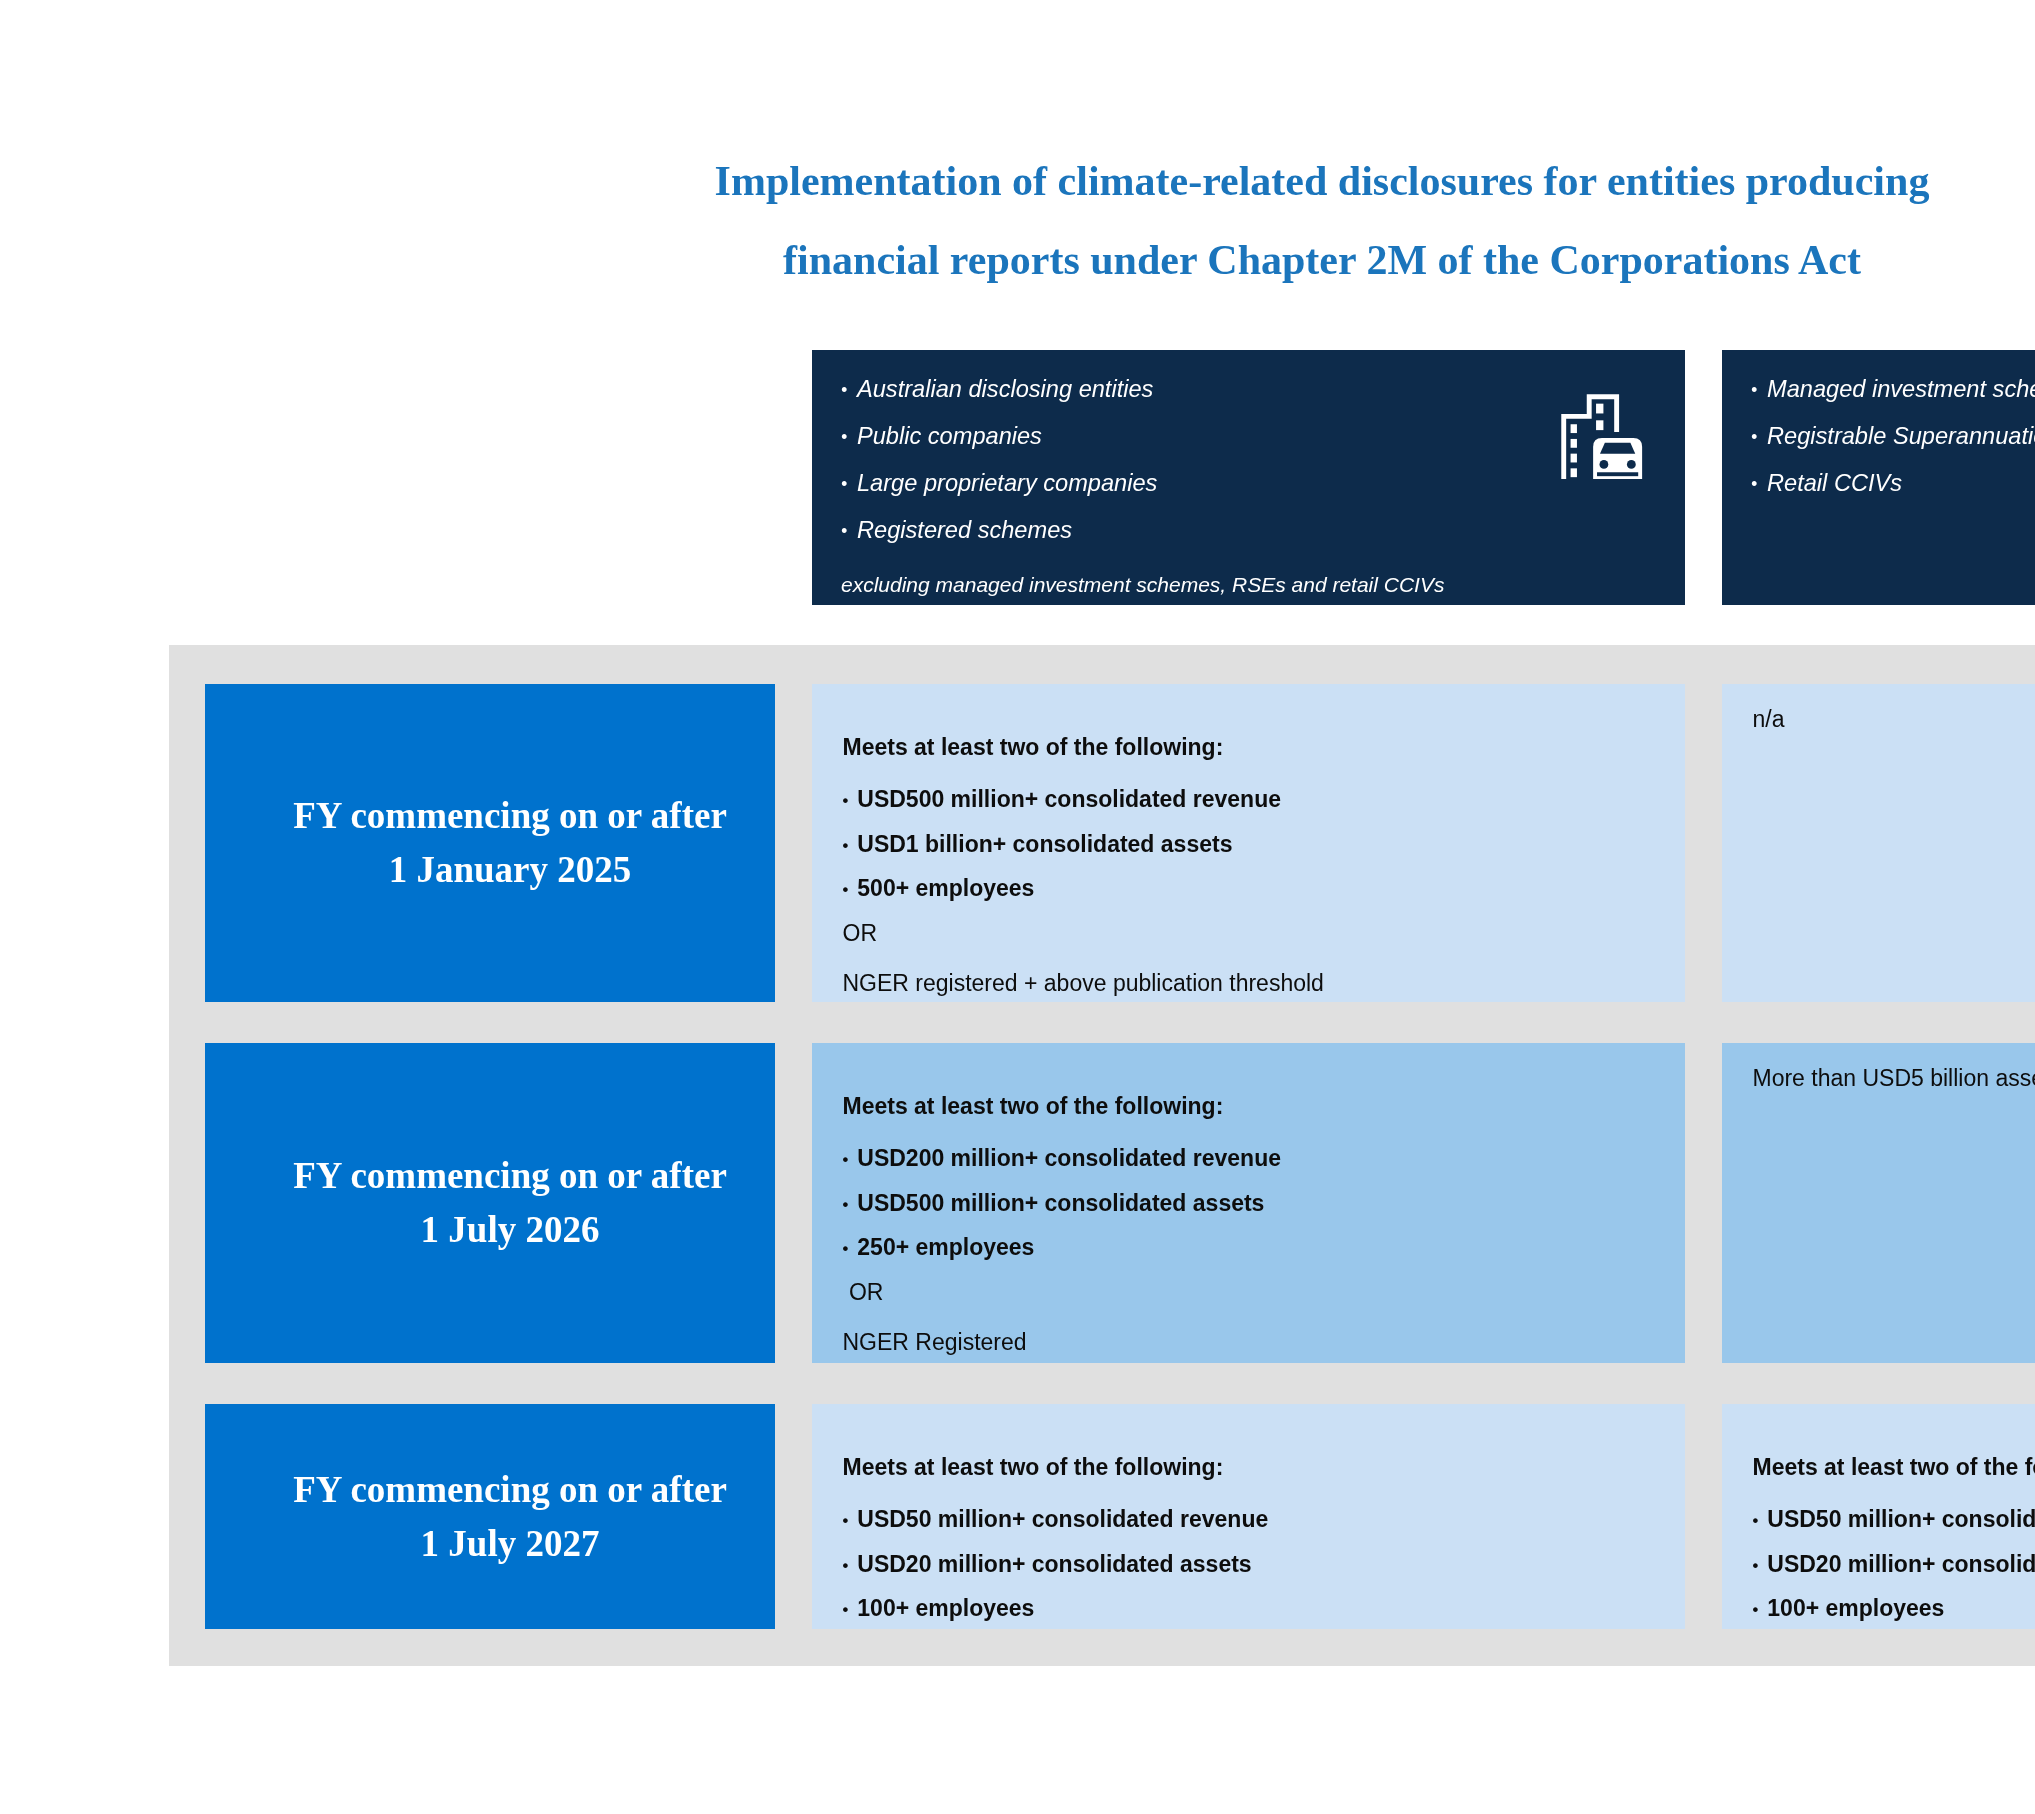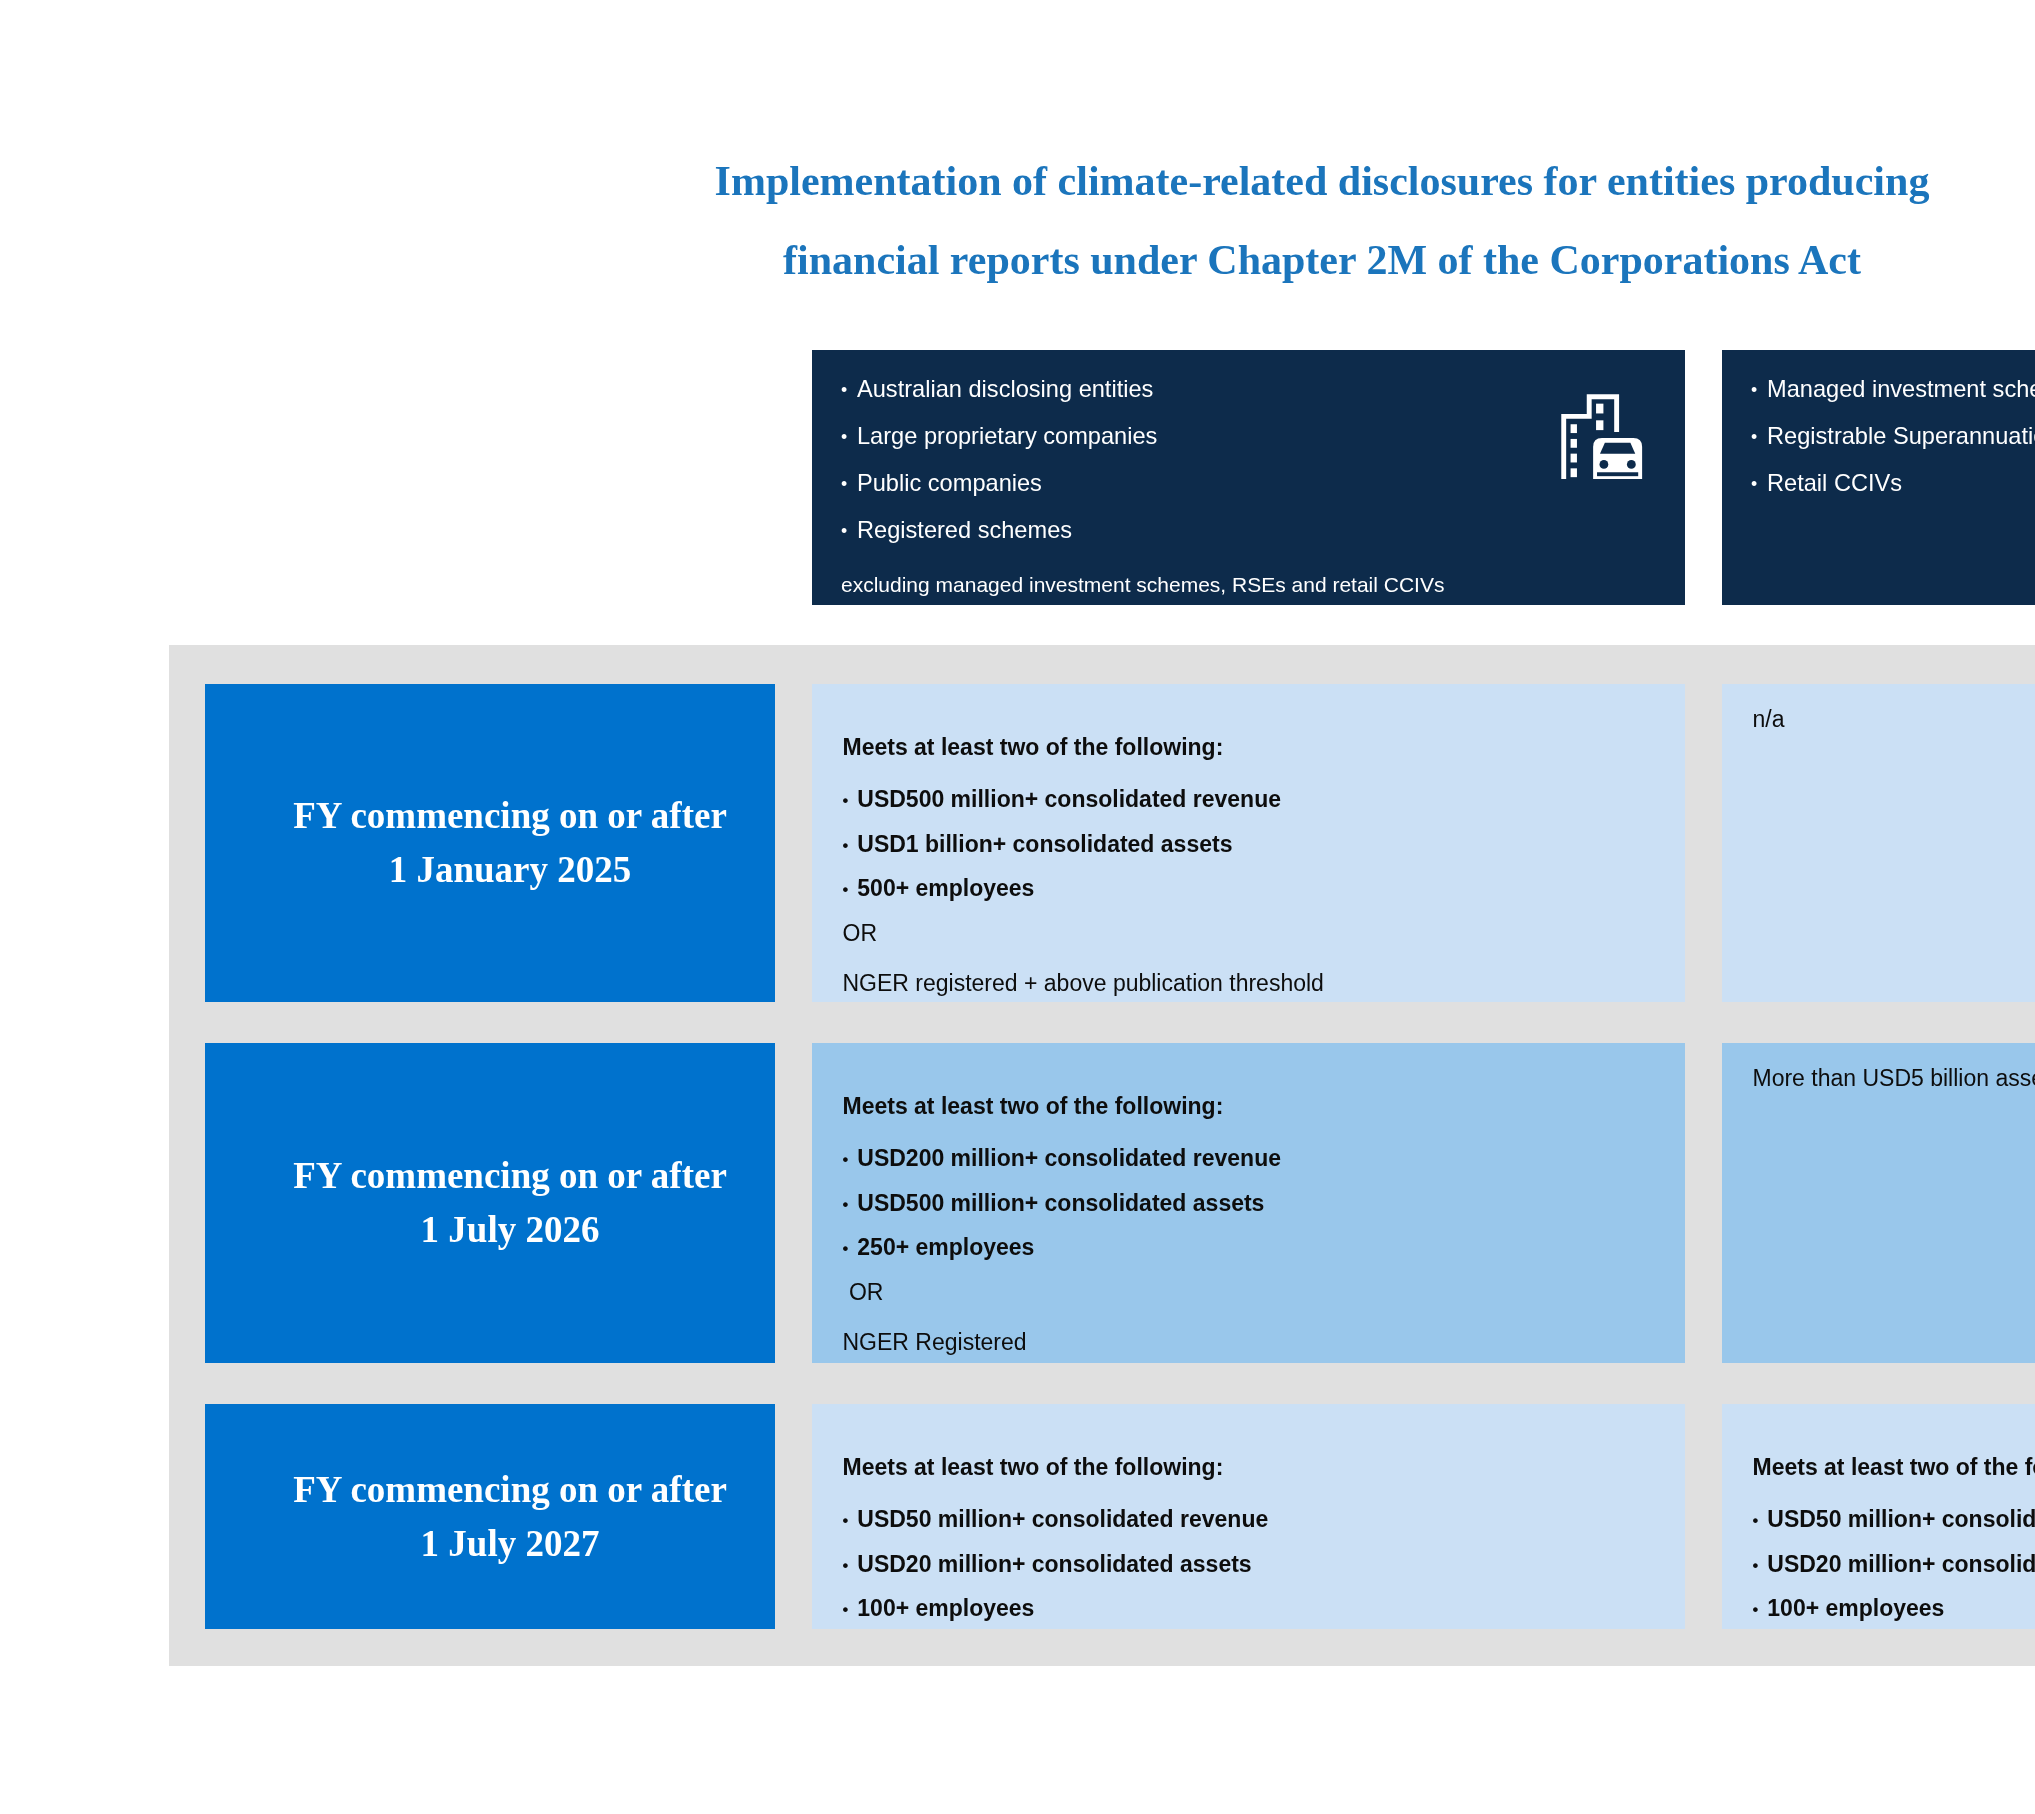--- a/index.html
+++ b/index.html
@@ -7,21 +7,21 @@
         font-family:"Liberation Sans",sans-serif;}
 
   
   .title{position:absolute;top:142px;left:0;width:100%;margin:0;text-align:center;
          font-family:"Liberation Serif",serif;font-weight:700;font-size:42px;line-height:1.88;
          color:#1B75BC;}
   .title span{display:block;}
 
   
   .navbox{position:absolute;top:350px;height:255px;background:#0D2B4B;color:#ffffff;
-          box-sizing:border-box;padding:27px 24.4px 0 29px;}
+          box-sizing:border-box;padding:27px 24.4px 0 29px;font-style:italic;}
   .navbox1{left:812px;width:873px;}
   .navbox2{left:1722px;width:740px;}
   .navlist{list-style:none;margin:0;padding:0;font-size:23.6px;line-height:1.08;}
   .navlist li{display:flex;margin-bottom:20.4px;}
   .navlist li::before{content:"\2022";margin-right:9.8px;font-size:0.75em;line-height:1.5;}
   .navfoot{margin:28.5px 0 0 0;font-size:21px;}
   .icon{position:absolute;display:block;}
   .icon-building{right:37px;top:37px;width:98px;height:98px;}
 
   
@@ -55,22 +55,22 @@
 <div class="page">
 
   <h1 class="title">
     <span>Implementation of climate-related disclosures for entities producing</span>
     <span>financial reports under Chapter 2M of the Corporations Act</span>
   </h1>
 
   <section class="navbox navbox1">
     <ul class="navlist">
       <li>Australian disclosing entities</li>
+      <li>Public companies</li>
       <li>Large proprietary companies</li>
-      <li>Public companies</li>
       <li>Registered schemes</li>
     </ul>
     <p class="navfoot">excluding managed investment schemes, RSEs and retail CCIVs</p>
     <span class="icon icon-building">
       <svg viewBox="0 0 100 100" width="100%" height="100%" aria-hidden="true">
         <path d="M14 94 V30 H40 V10 H68 V46" fill="none" stroke="#ffffff" stroke-width="5"></path>
         <rect x="21" y="38" width="6.5" height="9" fill="#ffffff"></rect>
         <rect x="21" y="53" width="6.5" height="9" fill="#ffffff"></rect>
         <rect x="21" y="68" width="6.5" height="9" fill="#ffffff"></rect>
         <rect x="21" y="83" width="6.5" height="9" fill="#ffffff"></rect>

